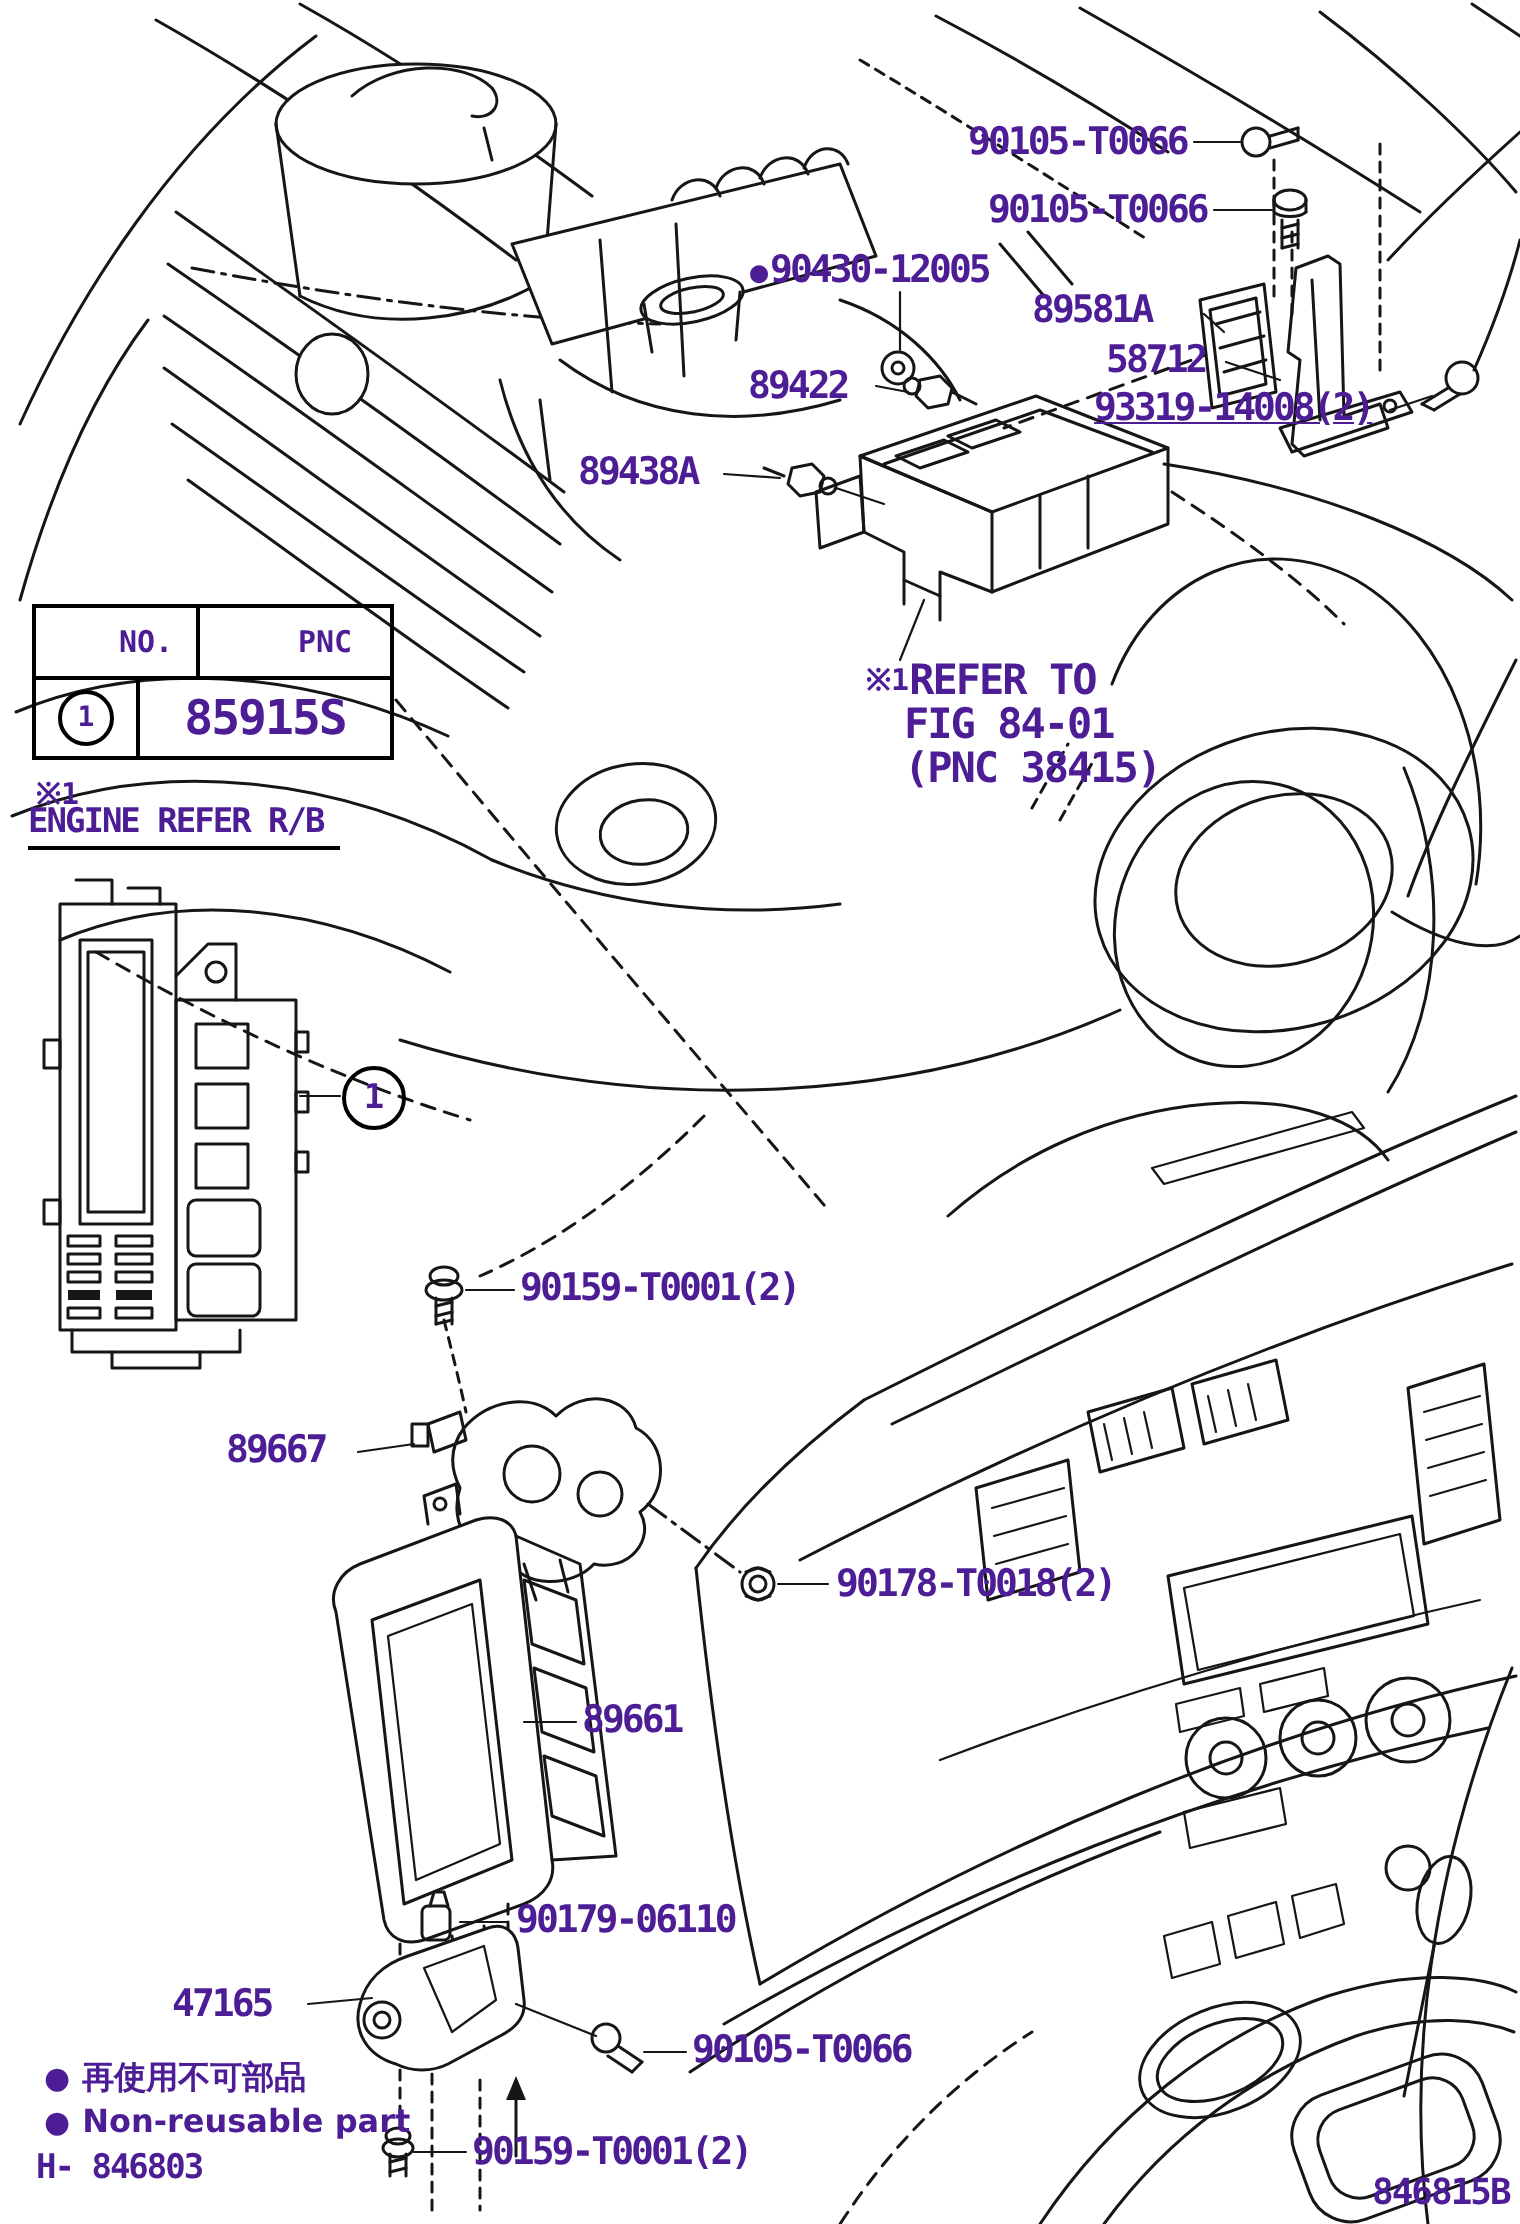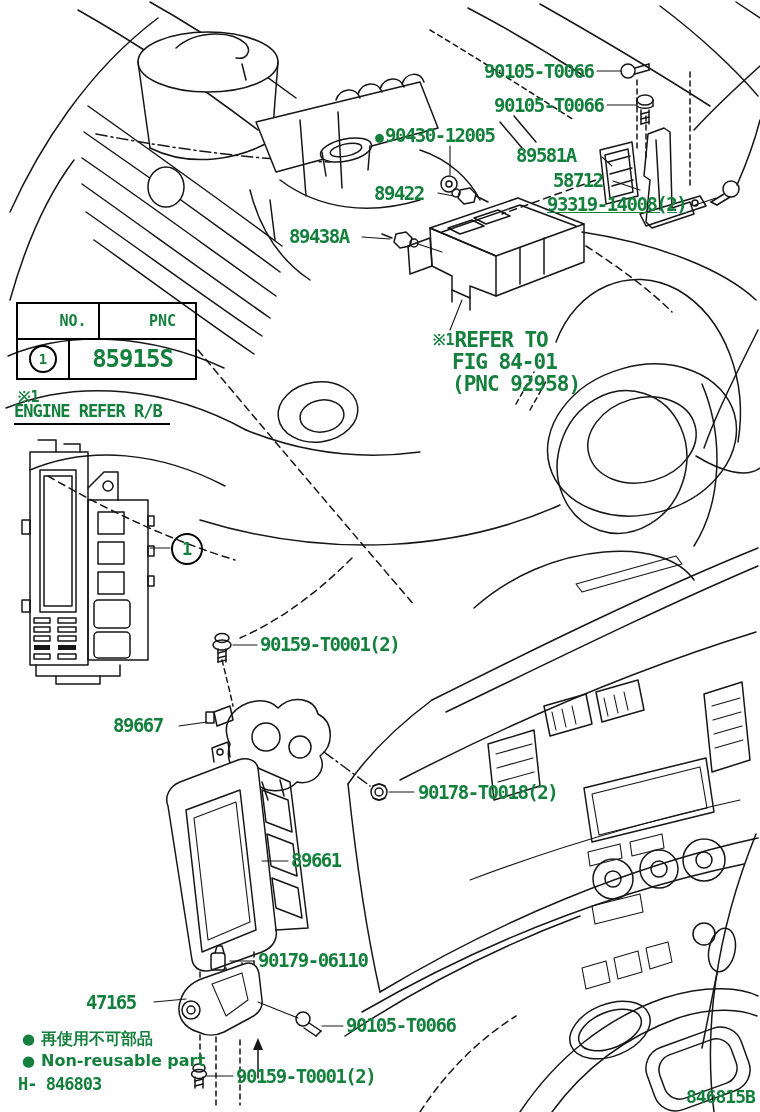--- a/index.html
+++ b/index.html
@@ -1,17 +1,17 @@
 <!DOCTYPE html>
 <html><head>
 <meta charset="utf-8">
 <style>
   html,body{margin:0;padding:0;background:#fff;}
   .page{position:relative;width:760px;height:1112px;background:#fff;overflow:hidden;
-        font-family:"DejaVu Sans Mono", monospace;color:#15803d;}
+        font-family:"DejaVu Sans Mono", monospace;color:#4c1d95;}
   svg.art{position:absolute;left:0;top:0;}
   svg.art path, svg.art circle, svg.art ellipse, svg.art rect, svg.art line, svg.art polygon{
     fill:none;stroke:#161616;stroke-width:1.5;stroke-linecap:round;stroke-linejoin:round;}
   svg.art .thin{stroke-width:1.1;}
   svg.art .fw{fill:#fff;}
   svg.art .dash{stroke-dasharray:7 5;}
   svg.art .dash2{stroke-dasharray:5 4;}
   svg.art .dashdot{stroke-dasharray:11 4 2 4;}
   svg.art .blk{fill:#161616;stroke:none;}
 
@@ -433,21 +433,21 @@
   </div>
 
   <div class="refmark">※1</div>
   <div class="rblabel">ENGINE REFER R/B</div>
 
   <div class="circ big">1</div>
 
   <div class="refnote">
     <div><span class="mk">※1</span><span>REFER TO</span></div>
     <div class="ind">FIG 84-01</div>
-    <div class="ind">(PNC 92958)</div>
+    <div class="ind">(PNC 38415)</div>
   </div>
 
   <div class="legend">
     <div><span class="bu">●</span><span>再使用不可部品</span></div>
     <div><span class="bu">●</span><span>Non-reusable part</span></div>
   </div>
   <div class="hcode">H- 846803</div>
   <div class="figcode">846815B</div>
 
 </div>

